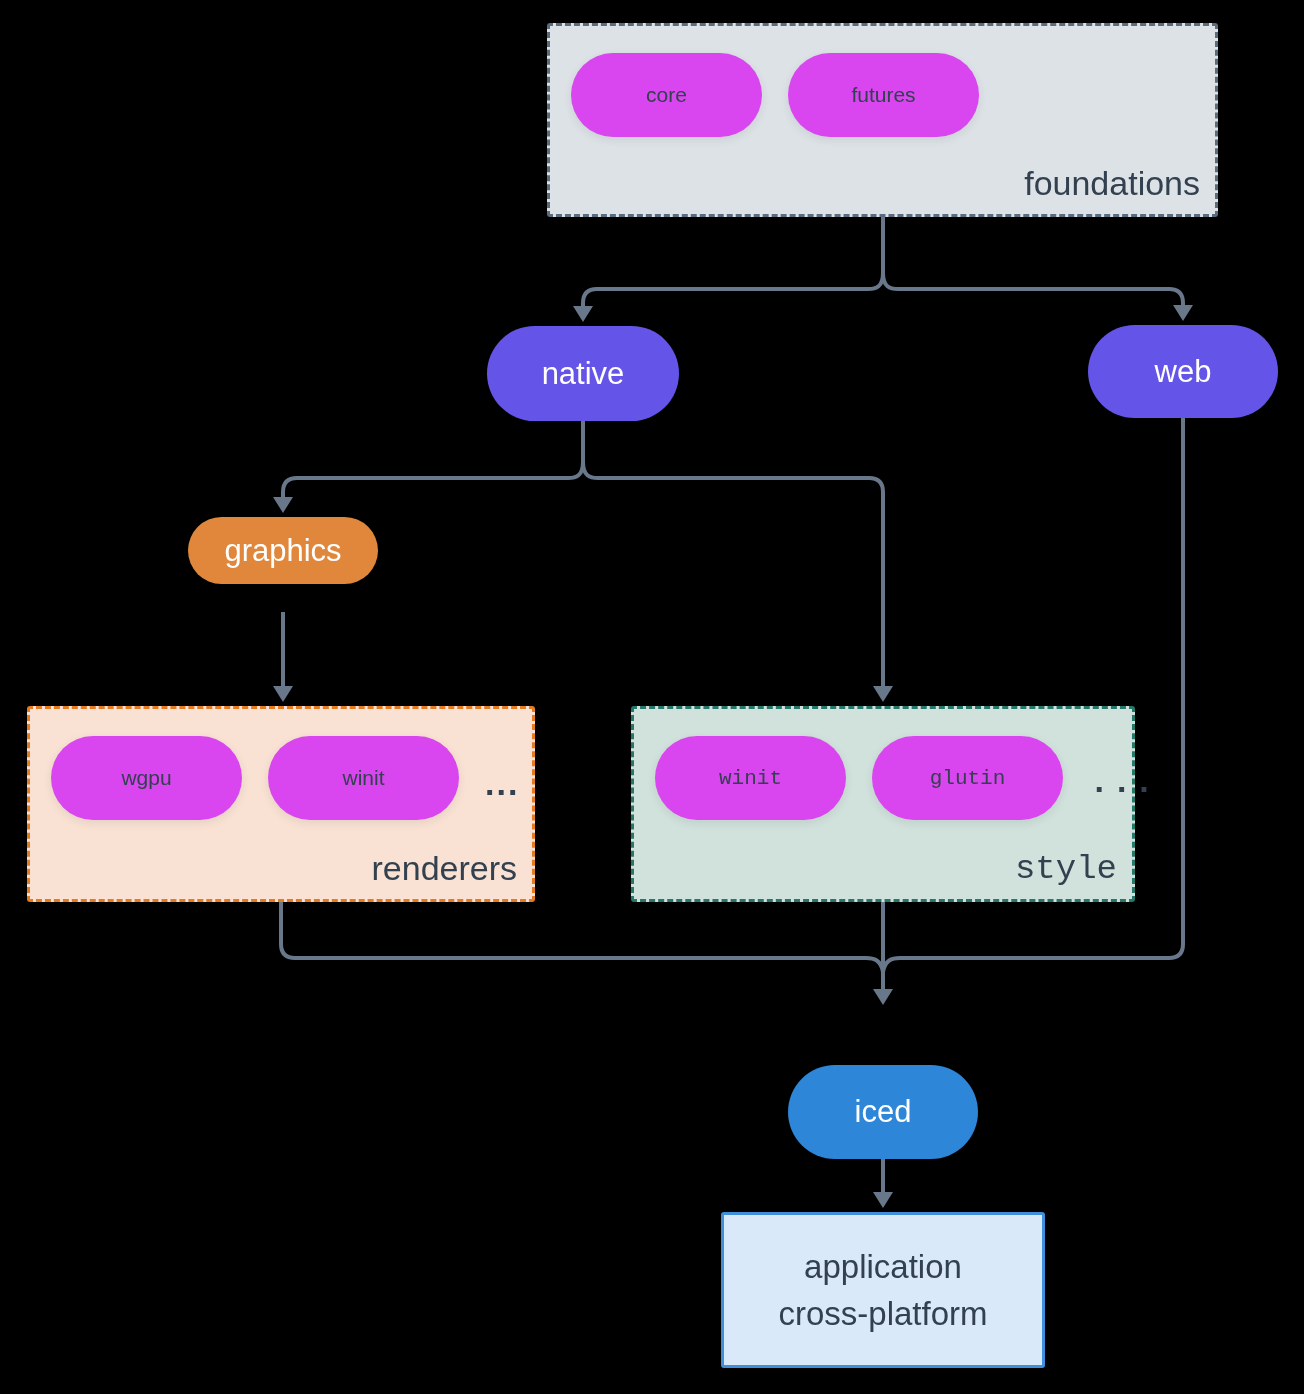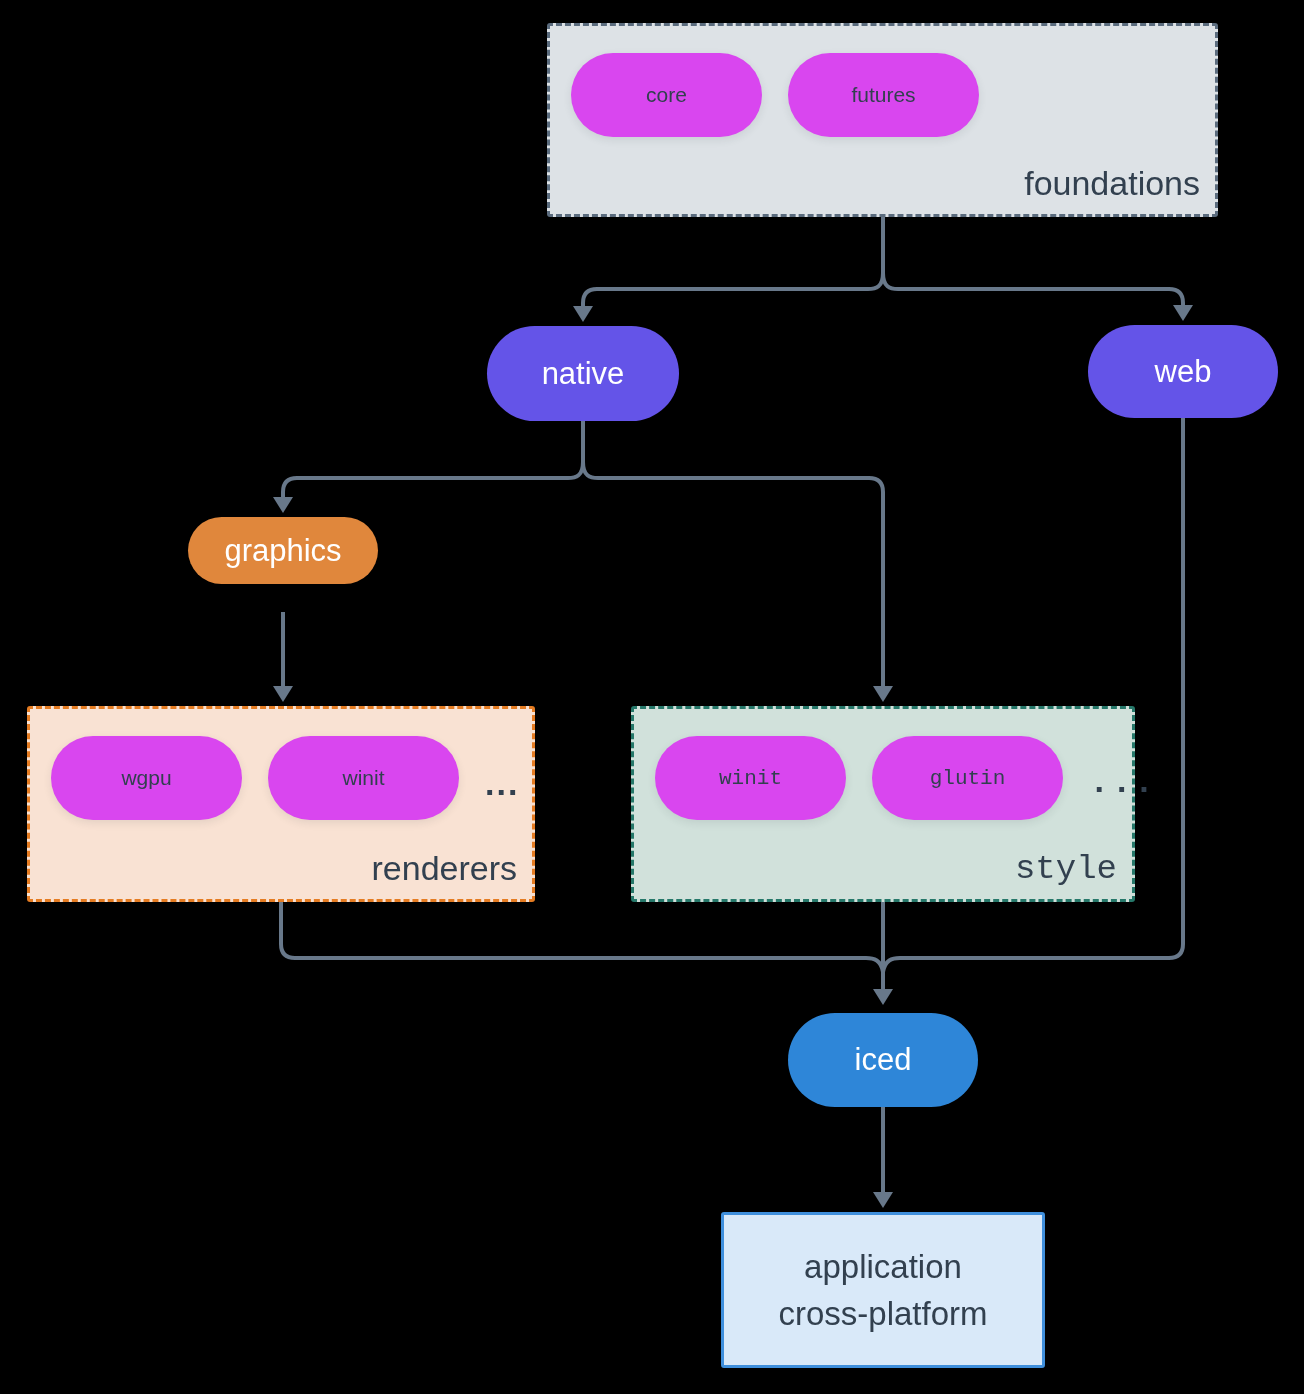--- a/index.html
+++ b/index.html
@@ -86,21 +86,21 @@
     font-size: 31px;
     display: flex;
     align-items: center;
     justify-content: center;
     border-radius: 48px;
     z-index: 2;
   }
   #n-native   { left: 487px;  top: 326px;  width: 192px; height: 95px; background: var(--purple); }
   #n-web      { left: 1088px; top: 325px;  width: 190px; height: 93px; background: var(--purple); }
   #n-graphics { left: 188px;  top: 517px;  width: 190px; height: 67px; background: var(--orange); }
-  #n-iced     { left: 788px;  top: 1013px; width: 190px; height: 94px; background: var(--blue); }
+  #n-iced     { left: 788px;  top: 1065px; width: 190px; height: 94px; background: var(--blue); }
   #n-app {
     position: absolute;
     left: 721px; top: 1212px; width: 324px; height: 156px;
     box-sizing: border-box;
     background: var(--app-bg);
     border: 3px solid var(--app-border);
     border-radius: 3px;
     color: var(--ink);
     font-size: 33px;
     line-height: 47px;

